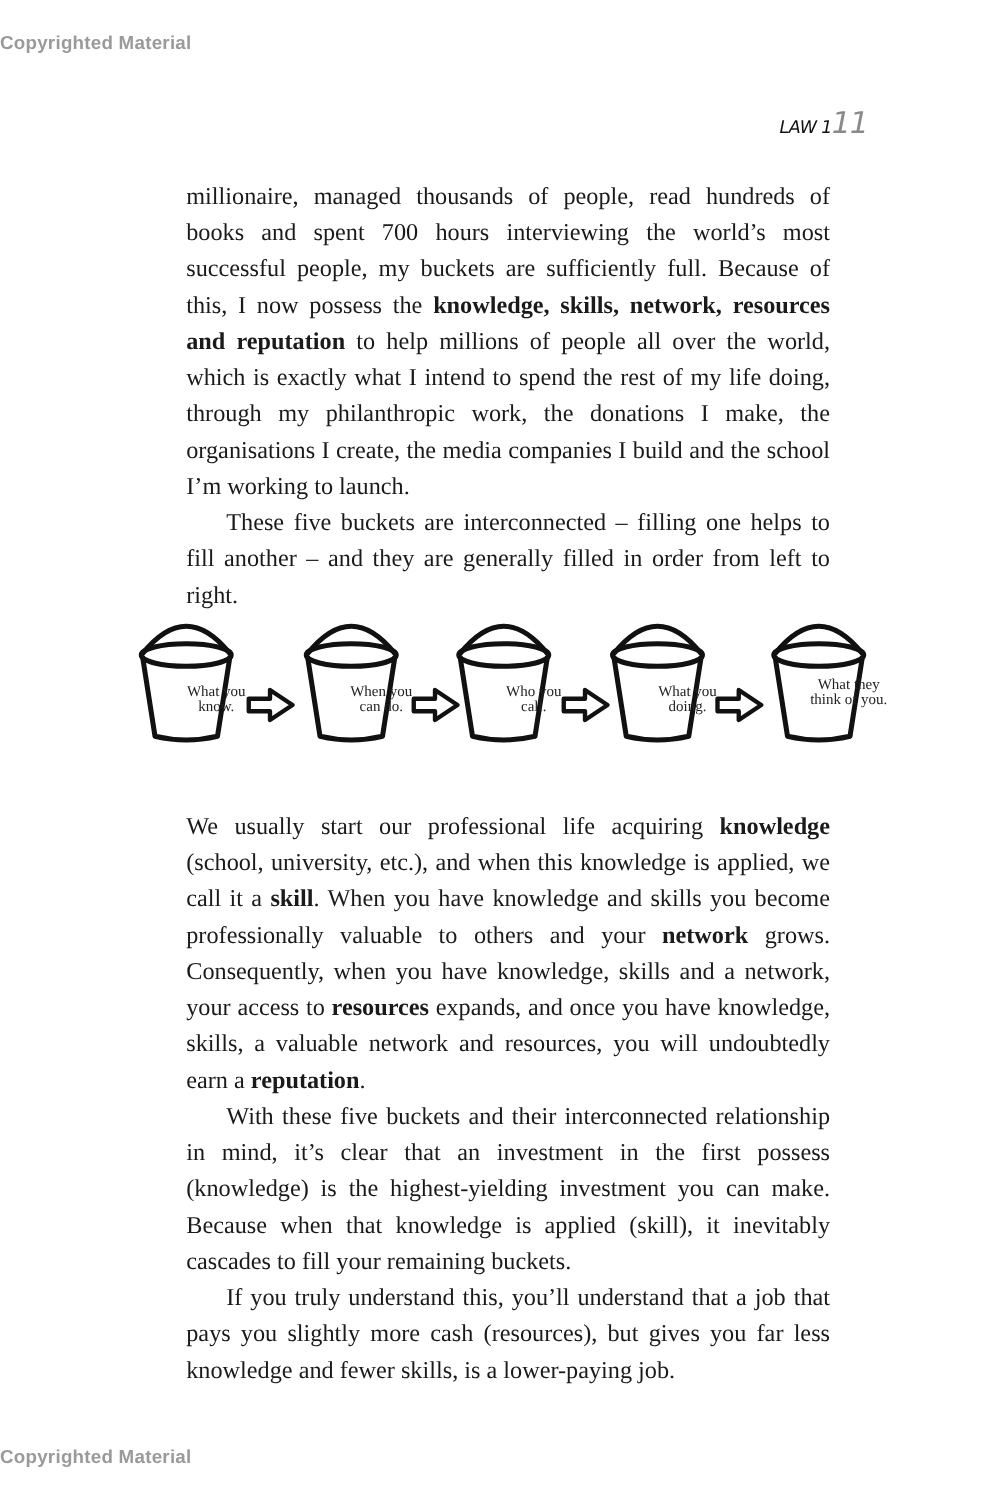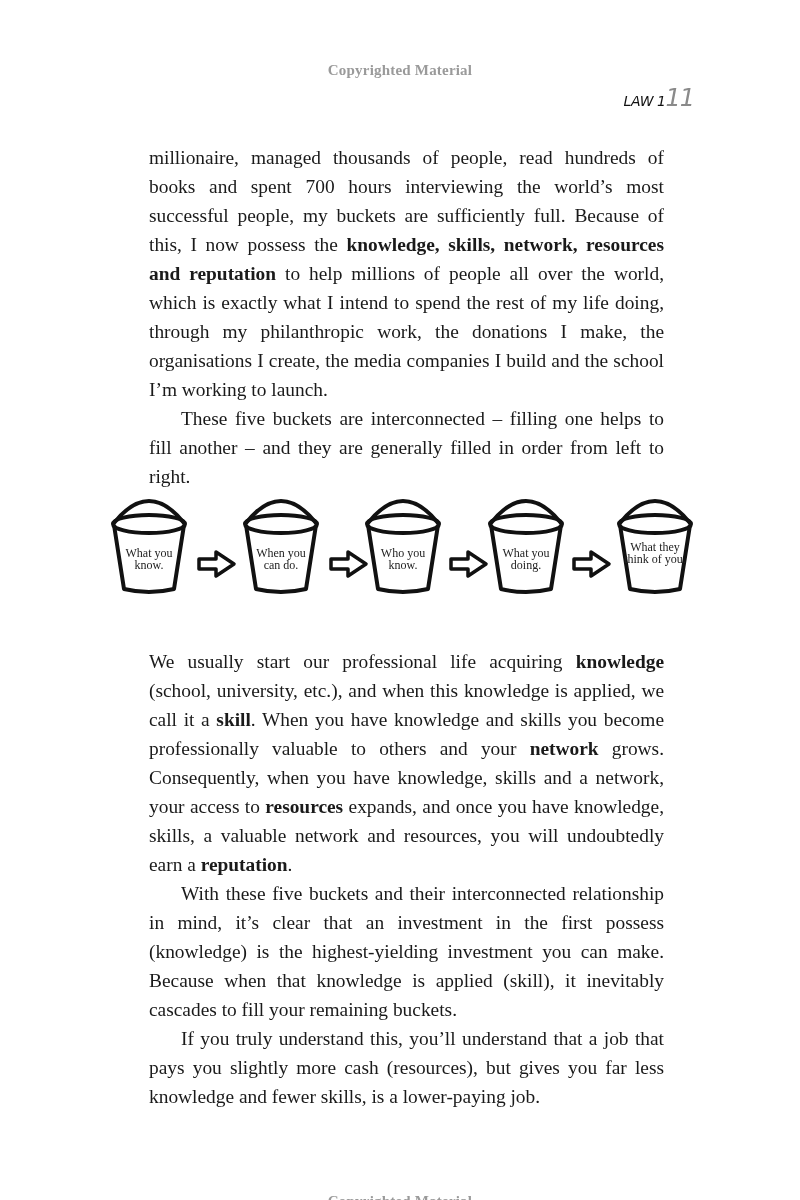--- a/index.html
+++ b/index.html
@@ -1,20 +1,20 @@
 <!DOCTYPE html>
 <html><head>
 <meta charset="utf-8">
 <style>
   html, body { margin: 0; padding: 0; background: #ffffff; }
   body { width: 800px; height: 1200px; position: relative; overflow: hidden; }
   .watermark {
-    position: absolute; left: 0; width: 800px; text-align: center;
-    font-family: Liberation Serif, serif; font-weight: bold;
-    font-size: 15px; color: #9a9a9a; letter-spacing: 0.2px; margin-top: 36px;
+    position: absolute; left: 0; width: 800px; 
+    font-family: Liberation Sans, sans-serif; font-weight: bold;
+    font-size: 15px; color: #9a9a9a; letter-spacing: 0.2px;
   }
   .wm-top { top: 26px; }
   .wm-bottom { top: 1157px; }
   .running-head {
     position: absolute; top: 84px; right: 106px;
     display: flex; align-items: baseline; 
   }
   .law-label {
     font-family: "DejaVu Sans", sans-serif; font-style: italic;
     font-size: 14px; color: #111; letter-spacing: -0.5px;
@@ -34,21 +34,21 @@
   .block-1 { top: 143px; }
   .block-2 { top: 607px; margin-top: 40px; }
   .diagram {
     position: absolute; top: 497px; left: 108px; width: 592px; height: 100px;
   }
   .bucket { position: absolute; top: 0; width: 82px; height: 98px; }
   .bucket svg { position: absolute; left: 0; top: 0; }
   .bucket-label {
     position: absolute; left: 10px; width: 62px; top: 50px;
     text-align: center; font-family: "Liberation Serif", serif;
-    font-size: 12px; line-height: 12px; color: #222;
+    font-size: 12px; line-height: 12px; color: #222; padding-left: 24px;
   }
   .arrow { position: absolute; top: 52px; width: 42px; height: 30px; }
 </style>
 </head>
 <body>
 
 <div class="watermark wm-top">Copyrighted Material</div>
 
 <div class="running-head">
   <span class="law-label">LAW 1</span>
@@ -85,21 +85,21 @@
   <svg class="arrow" style="left:220px;" viewBox="0 0 42 30">
     <path d="M3 10 L20 10 L20 3 L38 15 L20 27 L20 20 L3 20 Z" fill="none" stroke="#111" stroke-width="3.5" stroke-linejoin="round"></path>
   </svg>
 
   <div class="bucket" style="left:254px;">
     <svg width="82" height="98" viewBox="0 0 82 98">
       <path d="M6 26 Q41 -18 76 26" fill="none" stroke="#111" stroke-width="4" stroke-linecap="round"></path>
       <ellipse cx="41" cy="27" rx="36" ry="9" fill="none" stroke="#111" stroke-width="4"></ellipse>
       <path d="M6 28 L16 92 Q41 98 66 92 L76 28" fill="none" stroke="#111" stroke-width="4" stroke-linejoin="round"></path>
     </svg>
-    <div class="bucket-label">Who you know.</div>
+    <div class="bucket-label">Who you call.</div>
   </div>
   <svg class="arrow" style="left:340px;" viewBox="0 0 42 30">
     <path d="M3 10 L20 10 L20 3 L38 15 L20 27 L20 20 L3 20 Z" fill="none" stroke="#111" stroke-width="3.5" stroke-linejoin="round"></path>
   </svg>
 
   <div class="bucket" style="left:377px;">
     <svg width="82" height="98" viewBox="0 0 82 98">
       <path d="M6 26 Q41 -18 76 26" fill="none" stroke="#111" stroke-width="4" stroke-linecap="round"></path>
       <ellipse cx="41" cy="27" rx="36" ry="9" fill="none" stroke="#111" stroke-width="4"></ellipse>
       <path d="M6 28 L16 92 Q41 98 66 92 L76 28" fill="none" stroke="#111" stroke-width="4" stroke-linejoin="round"></path>

